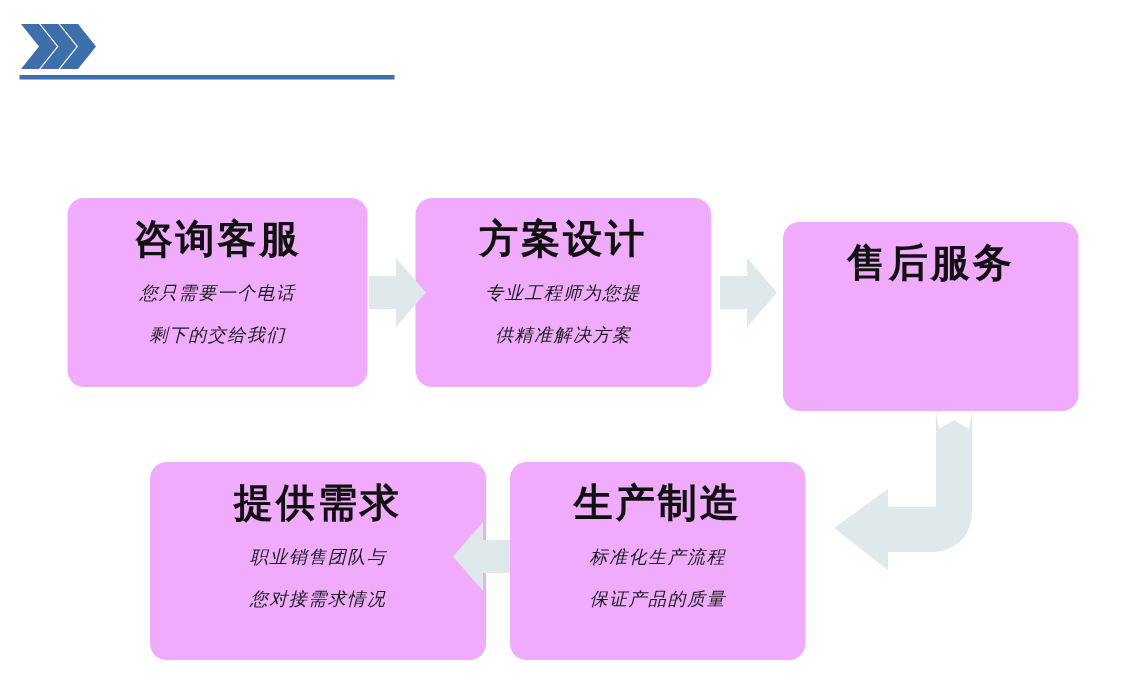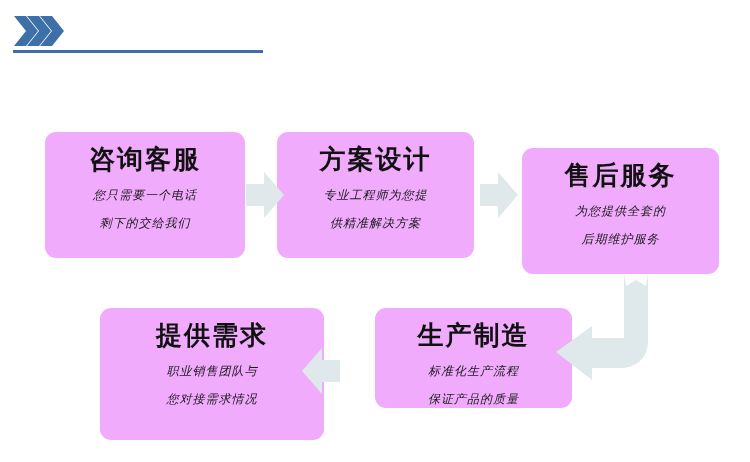--- a/index.html
+++ b/index.html
@@ -96,21 +96,21 @@
     letter-spacing: 1px;
     line-height: 28px;
     white-space: nowrap;
   }
 
   
   #box-1 { left: 45px;  top: 132px; width: 200px; height: 126px; }
   #box-2 { left: 277px; top: 132px; width: 197px; height: 126px; }
   #box-3 { left: 522px; top: 132px; width: 197px; height: 126px; margin-top: 16px; }
   #box-4 { left: 100px; top: 308px; width: 224px; height: 132px; }
-  #box-5 { left: 340px; top: 308px; width: 197px; height: 100px; margin-left: 35px; }
+  #box-5 { left: 340px; top: 308px; width: 197px; height: 132px; }
 
   
   .arrow {
     position: absolute;
   }
   #arrow-1 { left: 244px; top: 168px; width: 42px; height: 54px; }
   #arrow-2 { left: 478px; top: 168px; width: 42px; height: 54px; }
   #arrow-3 { left: 298px; top: 344px; width: 44px; height: 54px; }
   #arrow-uturn { left: 548px; top: 272px; width: 128px; height: 110px; }
 
@@ -144,24 +144,20 @@
   <div class="step-box" id="box-2">
     <div class="step-title">方案设计</div>
     <div class="step-lines">
       <div class="step-line">专业工程师为您提</div>
       <div class="step-line">供精准解决方案</div>
     </div>
   </div>
 
   <div class="step-box" id="box-3">
     <div class="step-title">售后服务</div>
-    <div class="step-lines">
-      <div class="step-line">为您提供全套的</div>
-      <div class="step-line">后期维护服务</div>
-    </div>
   </div>
 
   <div class="step-box" id="box-4">
     <div class="step-title">提供需求</div>
     <div class="step-lines">
       <div class="step-line">职业销售团队与</div>
       <div class="step-line">您对接需求情况</div>
     </div>
   </div>
 

